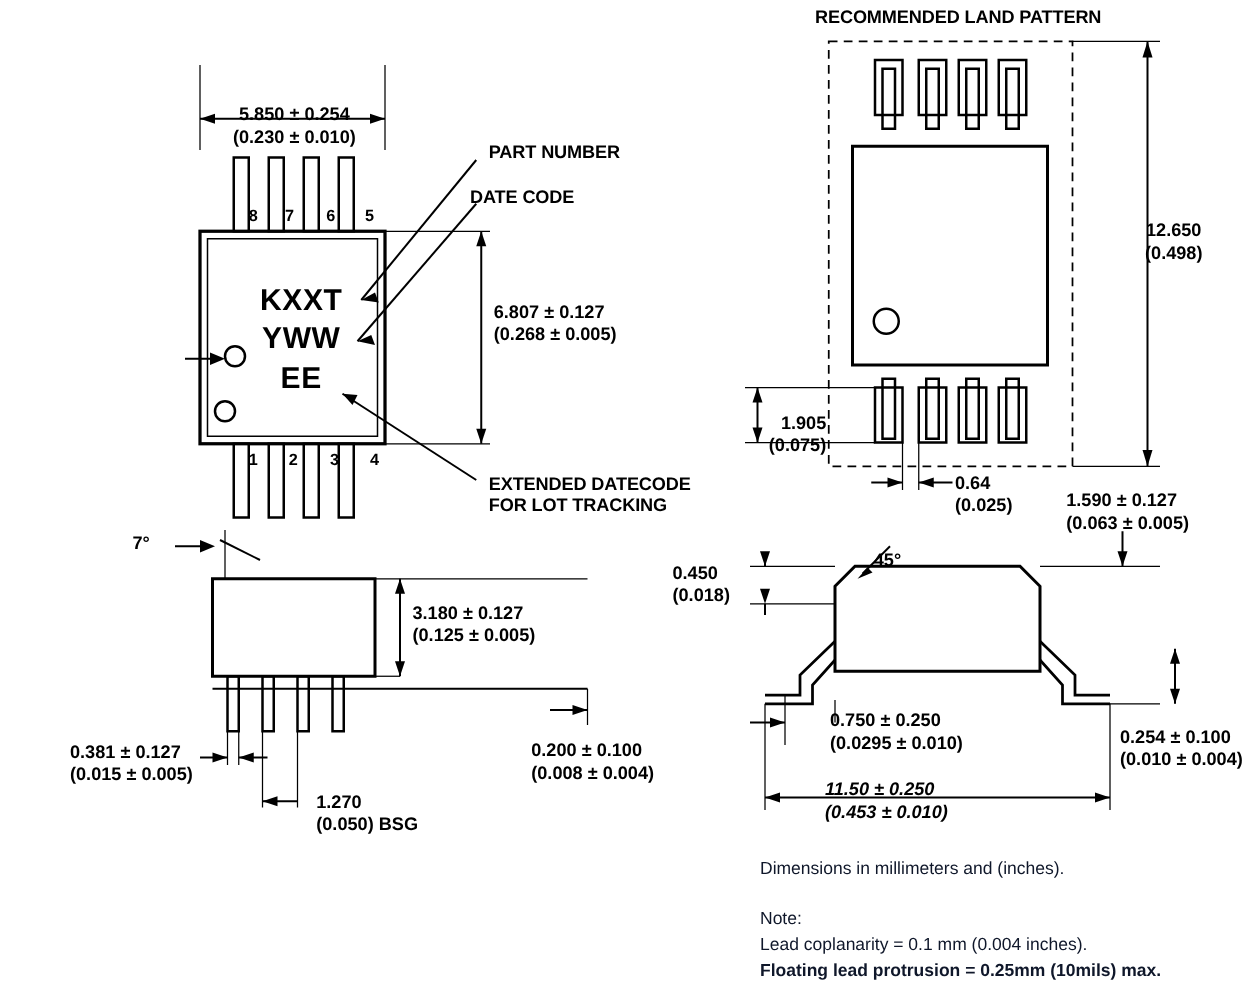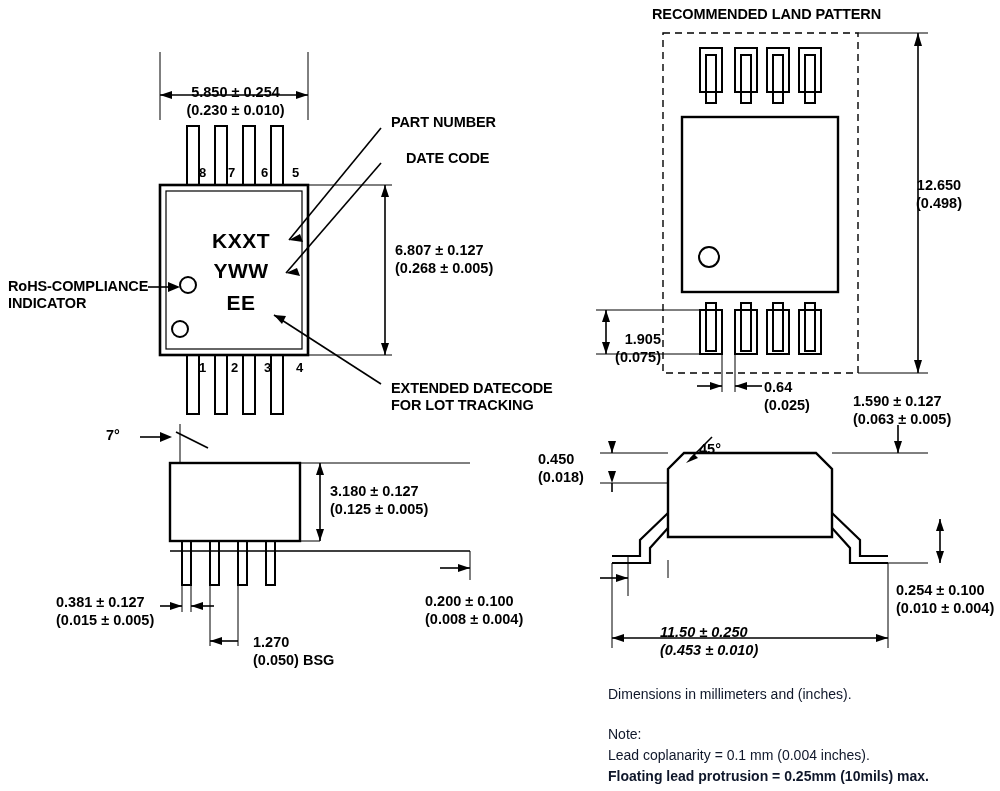--- a/index.html
+++ b/index.html
@@ -41,21 +41,21 @@
     position: absolute;
     font-size: 14px;
     line-height: 21px;
     font-weight: normal;
     white-space: pre;
     color: #0f172a;
   }
   .mark {
     position: absolute;
     font-weight: bold;
-    font-size: 21px;
+    font-size: 24px;
     line-height: 26px;
     letter-spacing: 0.5px;
     white-space: pre;
     text-align: center;
   }
   .pin {
     position: absolute;
     font-weight: bold;
     font-size: 13px;
     line-height: 14px;
@@ -233,23 +233,21 @@
 
   <div class="lbl" style="left:652px; top:6px;">RECOMMENDED LAND PATTERN</div>
 
   <div class="dim" style="left:163px; top:47px; width:145px;margin-top:36px;">5.850 ± 0.254
 (0.230 ± 0.010)</div>
 
   <div class="dim" style="left:395px; top:241px; width:150px; text-align:left;">6.807 ± 0.127
 (0.268 ± 0.005)</div>
 
   <div class="lbl" style="left:391px; top:114px;">PART NUMBER</div>
-  <div class="lbl" style="left:406px; top:150px;">DATE CODE</div>
-  <div class="lbl" style="left:8px; top:278px;">RoHS-COMPLIANCE
-INDICATOR</div>
+  <div class="lbl" style="left:376px; top:150px;">DATE CODE</div>
   <div class="lbl" style="left:391px; top:380px;">EXTENDED DATECODE
 FOR LOT TRACKING</div>
 
   <div class="mark" style="left:198px; top:228px; width:86px;">KXXT</div>
   <div class="mark" style="left:198px; top:258px; width:86px;">YWW</div>
   <div class="mark" style="left:198px; top:290px; width:86px;">EE</div>
 
   <div class="pin" style="left:199px; top:166px;">8</div>
   <div class="pin" style="left:228px; top:166px;">7</div>
   <div class="pin" style="left:261px; top:166px;">6</div>
@@ -275,20 +273,22 @@
   <div class="dim" style="left:253px; top:633px; width:130px; text-align:left;">1.270
 (0.050) BSG</div>
   <div class="dim" style="left:425px; top:592px; width:160px; text-align:left;">0.200 ± 0.100
 (0.008 ± 0.004)</div>
 
   <div class="dim" style="left:538px; top:450px; width:76px; text-align:left;">0.450
 (0.018)</div>
   <div class="dim" style="left:699px; top:440px; width:44px; text-align:left;">45°</div>
   <div class="dim" style="left:853px; top:392px; width:160px; text-align:left;">1.590 ± 0.127
 (0.063 ± 0.005)</div>
+  <div class="dim" style="left:664px; top:568px; width:180px; text-align:left;">0.750 ± 0.250
+(0.0295 ± 0.010)</div>
   <div class="dim" style="left:896px; top:581px; width:160px; text-align:left;">0.254 ± 0.100
 (0.010 ± 0.004)</div>
   <div class="dim" style="left:660px; top:623px; width:180px; text-align:left;font-style:italic;">11.50 ± 0.250
 (0.453 ± 0.010)</div>
 
   <div class="note" style="left:608px; top:684px;">Dimensions in millimeters and (inches).</div>
   <div class="note" style="left:608px; top:724px;">Note:</div>
   <div class="note" style="left:608px; top:745px;">Lead coplanarity = 0.1 mm (0.004 inches).</div>
   <div class="note" style="left:608px; top:766px;font-weight:bold;">Floating lead protrusion = 0.25mm (10mils) max.</div>
 

